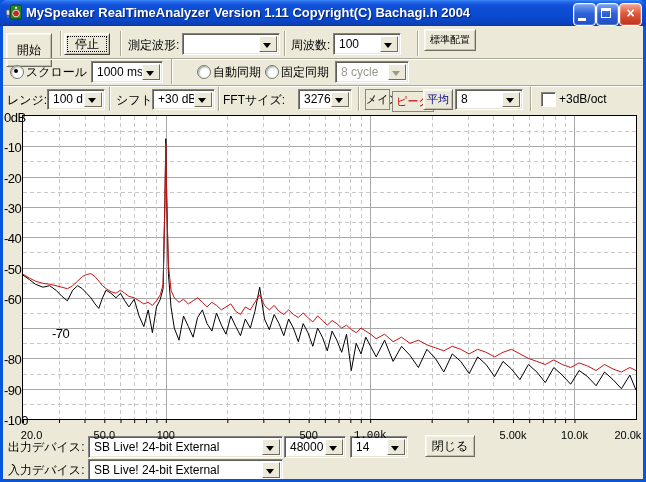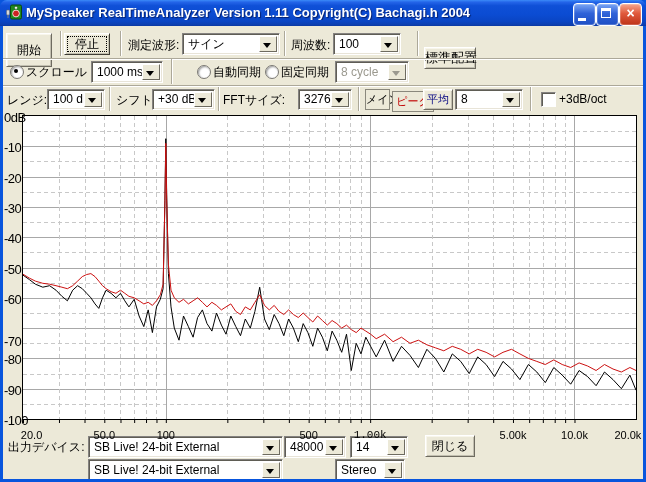--- a/index.html
+++ b/index.html
@@ -76,35 +76,34 @@
   </div>
 
   <div id="client">
 
     <button class="btn" style="left:3px;top:7px;width:46px;height:34px">開始</button>
     <div class="vsep" style="left:57px;top:5px;height:25px"></div>
     <button class="btn focused" style="left:61px;top:7px;width:46px;height:22px">停止</button>
     <div class="vsep" style="left:117px;top:5px;height:25px"></div>
     <div class="label" style="left:125px;top:11px">測定波形:</div>
     <div class="combo" style="left:179px;top:7px;width:96px;height:20px">
-      <span class="ctext">サイン</span>
       <span class="cbtn">
           <span class="tri"></span>
         </span>
     </div>
     <div class="vsep" style="left:281px;top:5px;height:25px"></div>
     <div class="label" style="left:288px;top:11px">周波数:</div>
     <div class="combo" style="left:330px;top:7px;width:66px;height:20px">
       <span class="ctext">100</span>
       <span class="cbtn">
           <span class="tri"></span>
         </span>
     </div>
     <div class="vsep" style="left:414px;top:5px;height:25px"></div>
-    <button class="btn" style="left:421px;top:21px;width:52px;height:22px;font-size:13px">標準配置</button>
+    <button class="btn" style="left:421px;top:3px;width:52px;height:22px;font-size:10px">標準配置</button>
     <div class="hsep" style="top:32px"></div>
 
     <span class="radio checked" style="left:7px;top:39px"></span>
     <div class="label" style="left:23px;top:38px">スクロール</div>
     <div class="combo" style="left:88px;top:35px;width:70px;height:20px">
       <span class="ctext">1000 ms</span>
       <span class="cbtn">
           <span class="tri"></span>
         </span>
     </div>
@@ -254,40 +253,35 @@
         </span>
     </div>
     <div class="combo" style="left:347px;top:410px;width:56px;height:20px">
       <span class="ctext">14</span>
       <span class="cbtn">
           <span class="tri"></span>
         </span>
     </div>
     <button class="btn" style="left:422px;top:409px;width:50px;height:22px">閉じる</button>
 
+    <div class="label" style="left:5px;top:436px">入力デバイス:</div>
     <div class="combo" style="left:85px;top:433px;width:193px;height:20px">
       <span class="ctext">SB Live! 24-bit External</span>
-      <span class="cbtn">
-          <span class="tri"></span>
-        </span>
-    </div>
-    <div class="combo" style="left:332px;top:433px;width:68px;height:20px">
-      <span class="ctext">Stereo</span>
       <span class="cbtn">
           <span class="tri"></span>
         </span>
     </div>
   <div class="ylab" style="top: 84px;">0dB</div>
       <div class="ylab" style="top: 114.3px;">-10</div>
       <div class="ylab" style="top: 144.6px;">-20</div>
       <div class="ylab" style="top: 174.9px;">-30</div>
       <div class="ylab" style="top: 205.2px;">-40</div>
       <div class="ylab" style="top: 235.5px;">-50</div>
       <div class="ylab" style="top: 265.8px;">-60</div>
-      <div class="ylab" style="top: 308px;">-70</div>
+      <div class="ylab" style="top: 300px; margin-left: 48px;">-70</div>
       <div class="ylab" style="top: 326.4px;">-80</div>
       <div class="ylab" style="top: 356.7px;">-90</div>
       <div class="ylab" style="top: 387px;">-100</div>
       <div class="xlab" style="left: 20px; transform: translateX(-10%);">20.0</div>
       <div class="xlab" style="left: 101.312px; transform: translateX(-50%);">50.0</div>
       <div class="xlab" style="left: 162.823px; transform: translateX(-50%);">100</div>
       <div class="xlab" style="left: 305.646px; transform: translateX(-50%);">500</div>
       <div class="xlab" style="left: 367.156px; transform: translateX(-50%); font-family: Liberation Mono, monospace;">1.00k</div>
       <div class="xlab" style="left: 509.979px; transform: translateX(-50%);">5.00k</div>
       <div class="xlab" style="left: 571.49px; transform: translateX(-50%);">10.0k</div>

